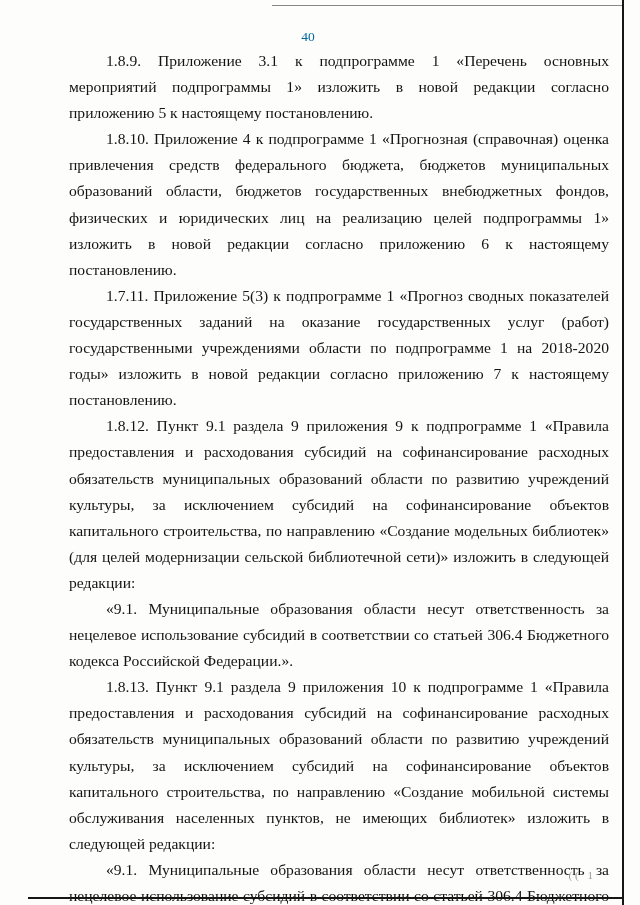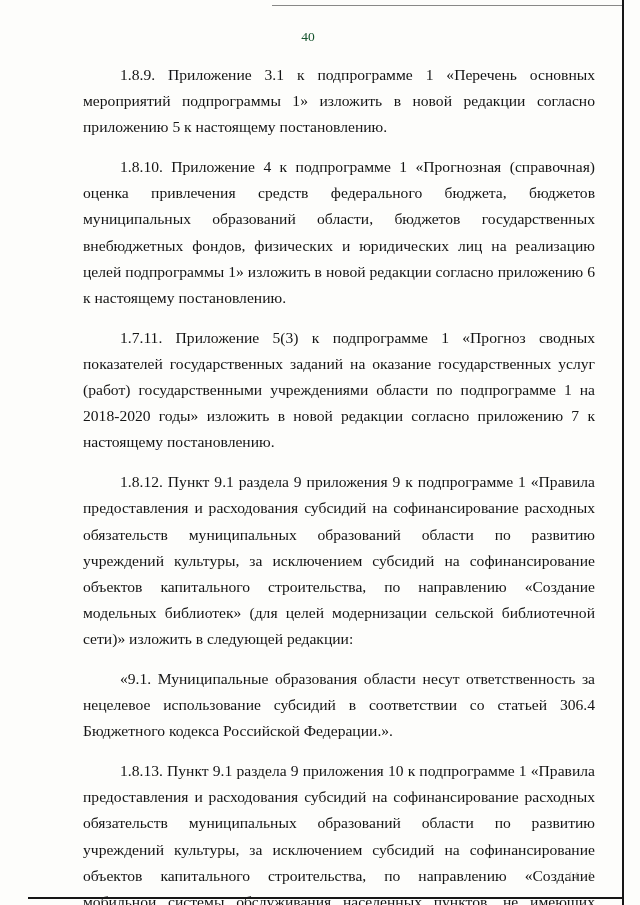--- a/index.html
+++ b/index.html
@@ -14,33 +14,33 @@
     width: 640px; height: 905px;
     background: #fdfdfb;
     color: #151515;
     overflow: hidden;
   }
   .page-number {
     position: absolute;
     top: 29px; left: 0; right: 24px;
     text-align: center;
     font-size: 13.5px;
-    color: #14532d;
+    color: #0369a1;
   }
   .text-block {
     position: absolute;
     top: 48px; left: 69px;
     width: 540px;
     font-size: 15.6px;
     line-height: 26.1px;
     text-align: justify;
     color: #141414;
   }
   .text-block p {
-    margin: 14px;
+    margin: 0;
     text-indent: 37px;
   }
   .border-top {
     position: absolute;
     top: 5px; left: 272px; right: 16px;
     height: 1px;
     background: rgba(40,40,40,0.55);
   }
   .border-right {
     position: absolute;

